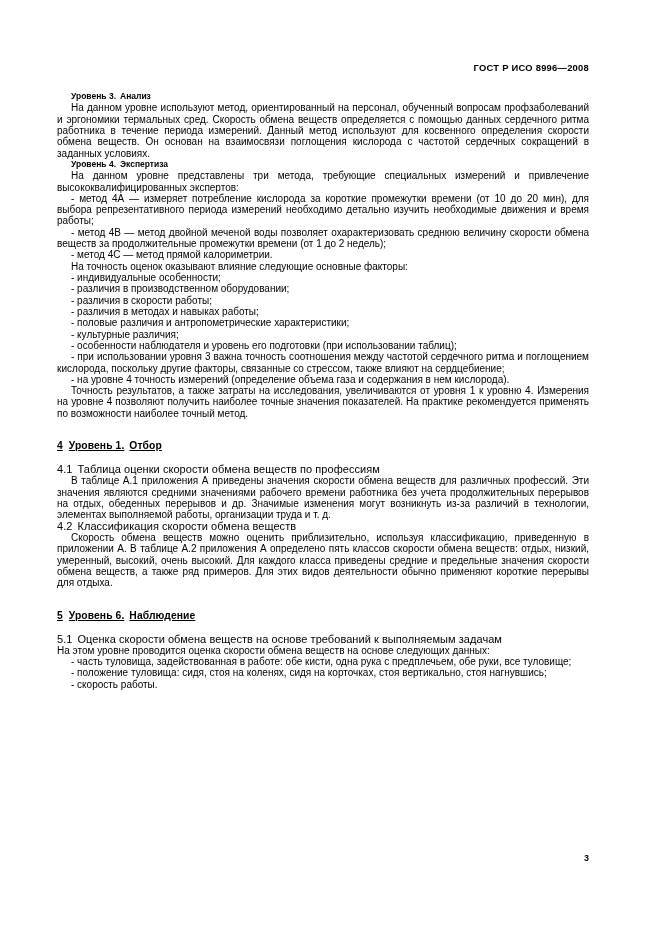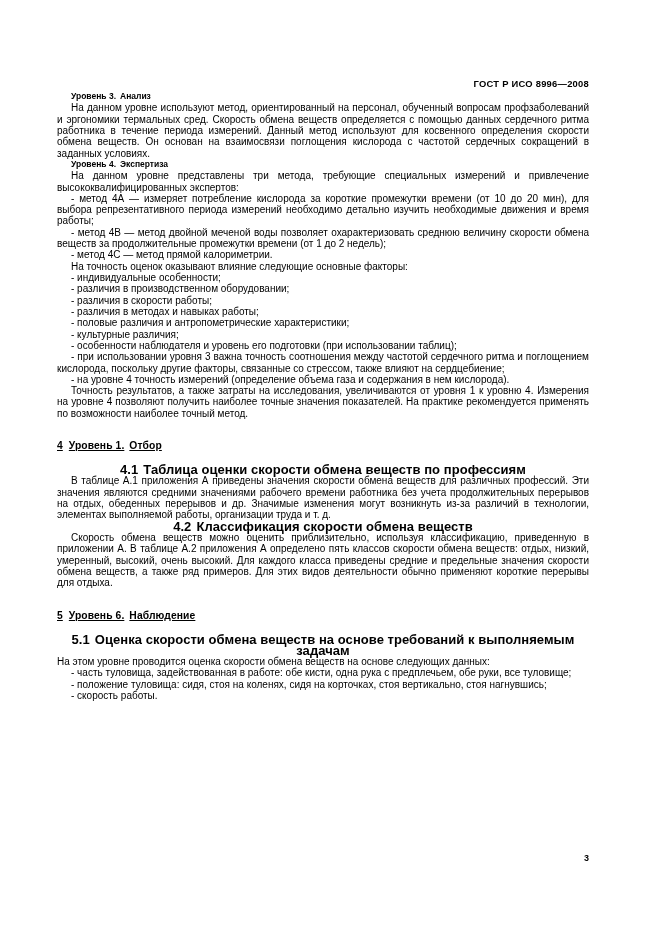--- a/index.html
+++ b/index.html
@@ -25,21 +25,21 @@
     left: 57px;
     top: 0;
     width: 532px;   
     height: 936px;
   }
 
   
   .page-header {
     position: absolute;
     left: 0;
-    top: 78px;
+    top: 62px;
     width: 532px;
     text-align: right;
     font-size: 9.4px;
     font-weight: bold;
     letter-spacing: 0.25px;
     line-height: 12px;
     white-space: nowrap;
   }
 
   
@@ -81,27 +81,26 @@
     line-height: 13px;
     margin: 0;
     text-indent: 0;
     letter-spacing: 0.1px;
     text-decoration: underline;
   }
   .h1 .num { margin-right: 6px; }
   .h1 .gap { display: inline-block; width: 5px; }
 
   .h2 {
-    font-size: 13px;
-    font-weight: bold;
+    font-size: 11px;
+    font-weight: normal;
     line-height: 11.32px;
     margin: 0;
     text-indent: 0;
     letter-spacing: 0.05px;
-    text-align: center;
   }
   .h2 .num { margin-right: 5px; }
   .sp-12 { height: 12px; }
   .sp-20 { height: 20px; }
 
   
   .folio {
     position: absolute;
     left: 0;
     top: 852px;

